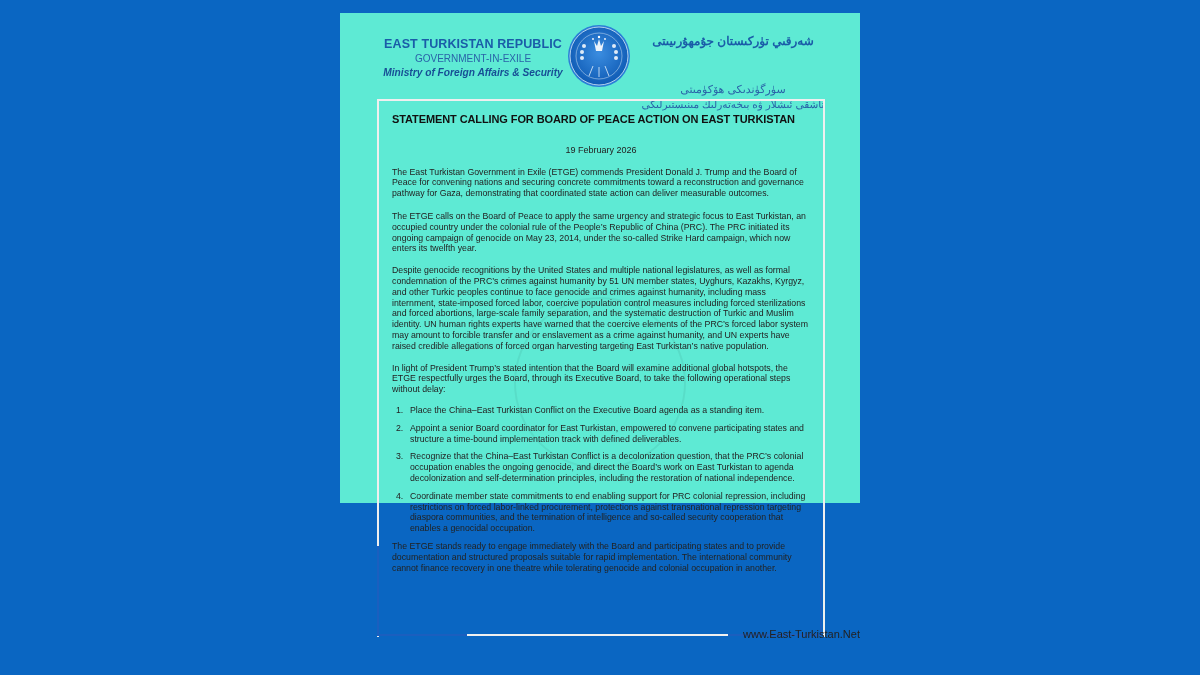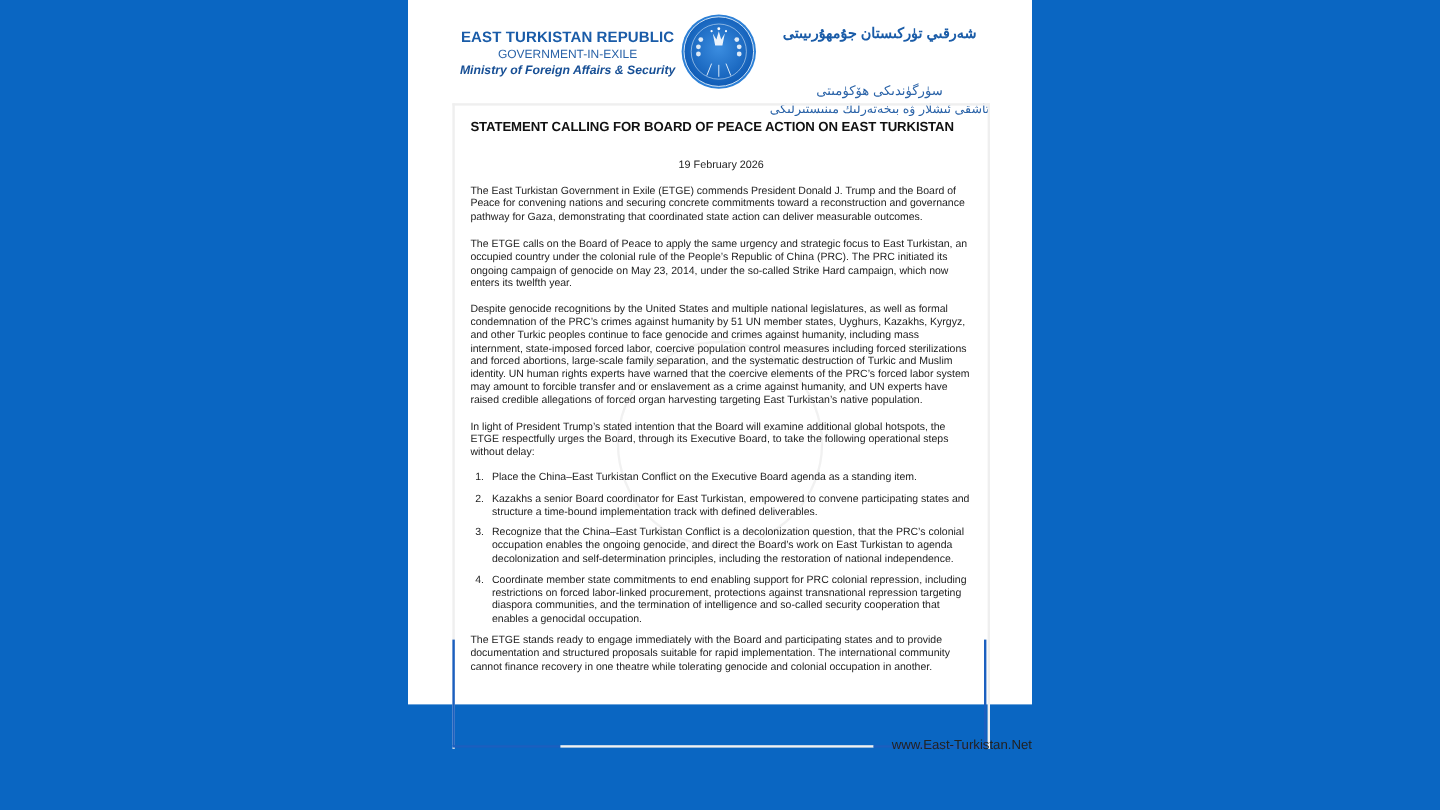--- a/index.html
+++ b/index.html
@@ -3,22 +3,22 @@
 <meta charset="utf-8">
 <style>
   html, body { margin:0; padding:0; }
   body {
     width:1200px; height:675px; overflow:hidden;
     background:#0a66c2;
     font-family:"Liberation Sans", sans-serif;
     position:relative;
   }
   .page {
-    position:absolute; left:340px; top:0; width:520px; height:587px;
-    background:#ffffff;
+    position:absolute; left:340px; top:13px; width:520px; height:490px;
+    background:#5eead4;
   }
   .header {
     position:absolute; left:0; top:0; width:520px; height:82px;
   }
   .hdr-left {
     position:absolute; left:38px; top:24px; width:190px; text-align:center;
     color:#1a5ca8;
   }
   .hdr-left .l1 { font-weight:bold; font-size:12.5px; letter-spacing:0.1px; line-height:15px; }
   .hdr-left .l2 { font-size:10px; line-height:14px; color:#2a63a8; }
@@ -144,21 +144,21 @@
     <p class="para" style="margin-bottom:0">Despite genocide recognitions by the United States and multiple national legislatures, as well as formal condemnation of the PRC’s crimes against humanity by 51 UN member states, Uyghurs, Kazakhs, Kyrgyz, and other Turkic peoples continue to face genocide and crimes against humanity, including mass internment, state-imposed forced labor, coercive population control measures including forced sterilizations and forced abortions, large-scale family separation, and the systematic destruction of Turkic and Muslim identity. UN human rights experts have warned that the coercive elements of the PRC’s forced labor system may amount to forcible transfer and or enslavement as a crime against humanity, and UN experts have raised credible allegations of forced organ harvesting targeting East Turkistan’s native population.</p>
     <p class="para" style="margin-bottom:0">In light of President Trump’s stated intention that the Board will examine additional global hotspots, the ETGE respectfully urges the Board, through its Executive Board, to take the following operational steps without delay:</p>
 
     <ol class="list">
       <li>
         <span class="num">1.</span>
         <span>Place the China–East Turkistan Conflict on the Executive Board agenda as a standing item.</span>
       </li>
       <li>
         <span class="num">2.</span>
-        <span>Kazakhs a senior Board coordinator for East Turkistan, empowered to convene participating states and structure a time-bound implementation track with defined deliverables.</span>
+        <span>Appoint a senior Board coordinator for East Turkistan, empowered to convene participating states and structure a time-bound implementation track with defined deliverables.</span>
       </li>
       <li>
         <span class="num">3.</span>
         <span>Recognize that the China–East Turkistan Conflict is a decolonization question, that the PRC’s colonial occupation enables the ongoing genocide, and direct the Board’s work on East Turkistan to agenda decolonization and self-determination principles, including the restoration of national independence.</span>
       </li>
       <li>
         <span class="num">4.</span>
         <span>Coordinate member state commitments to end enabling support for PRC colonial repression, including restrictions on forced labor-linked procurement, protections against transnational repression targeting diaspora communities, and the termination of intelligence and so-called security cooperation that enables a genocidal occupation.</span>
       </li>
     </ol>

